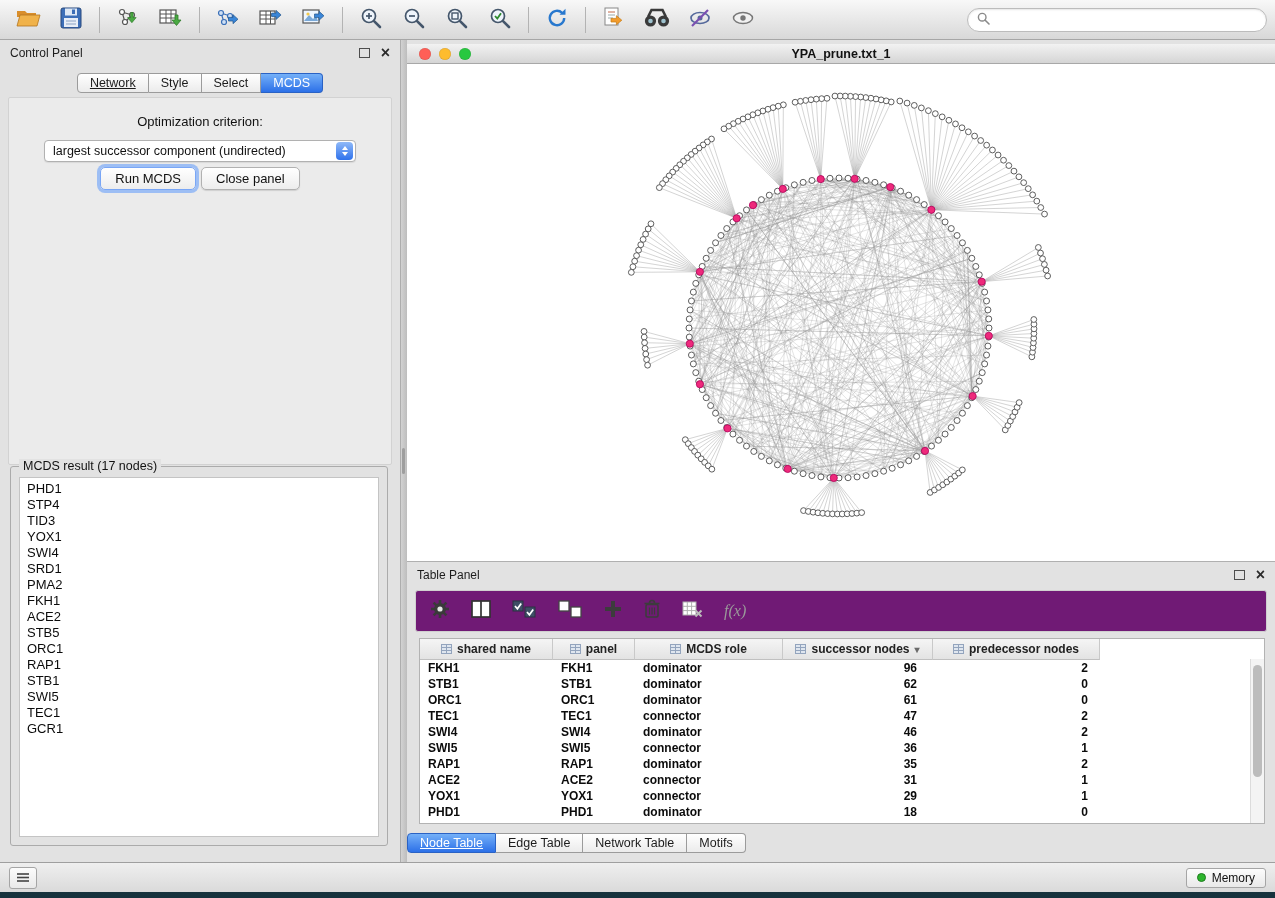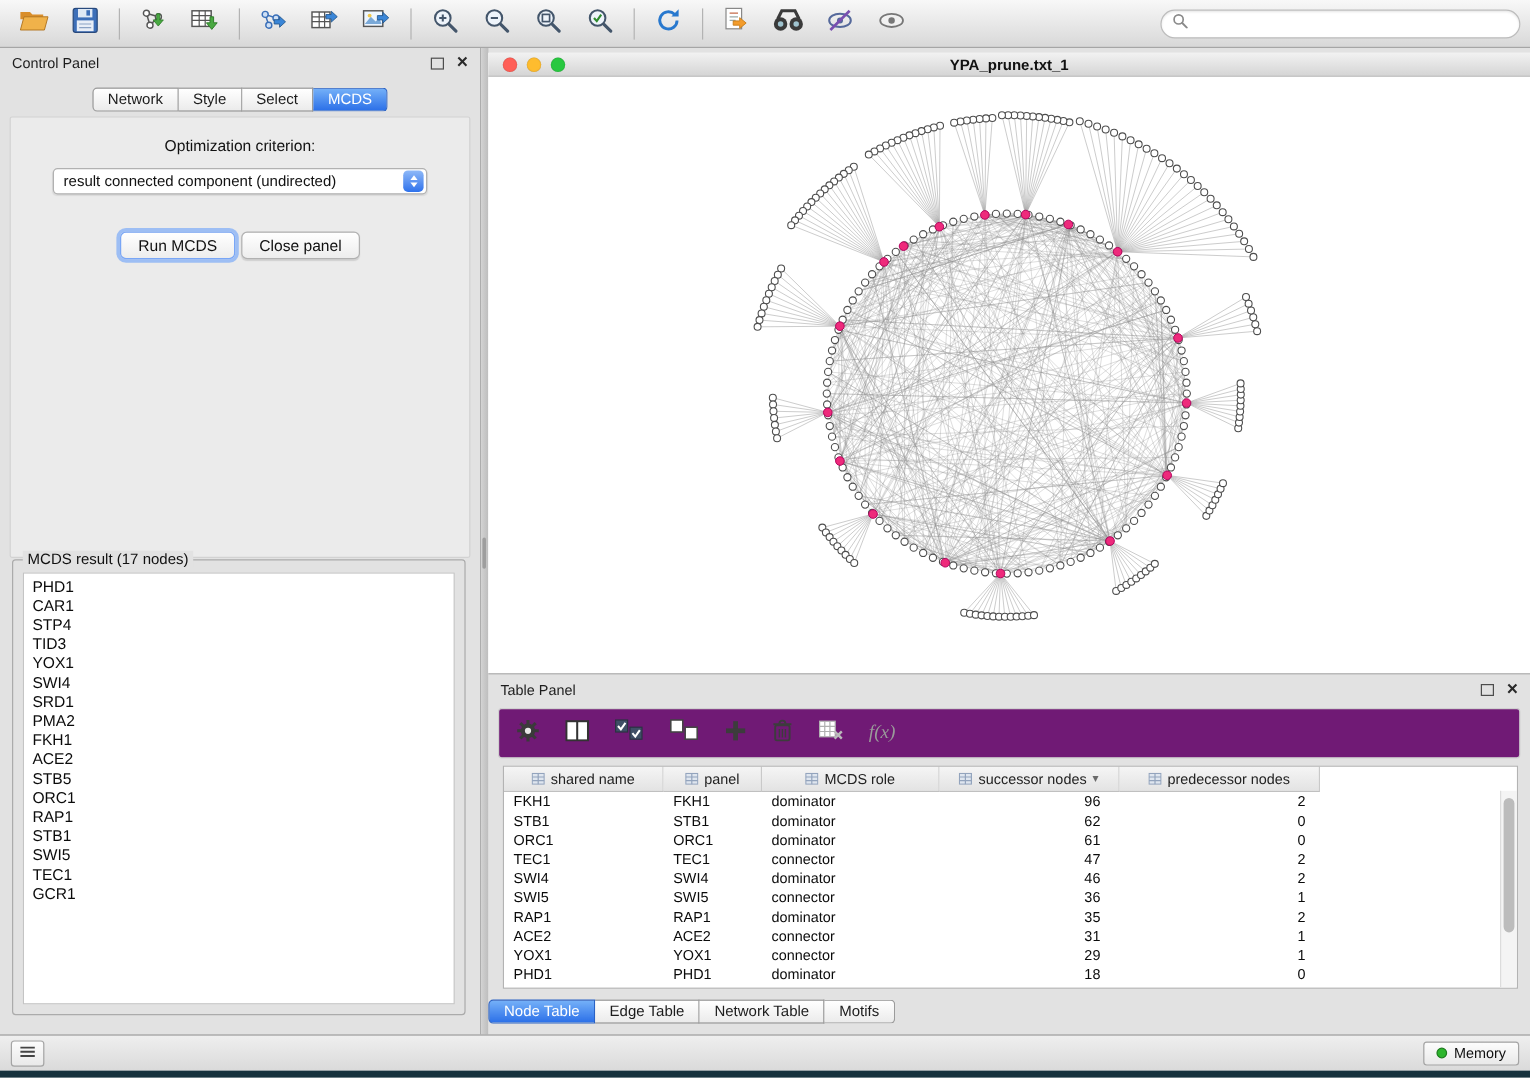--- a/index.html
+++ b/index.html
@@ -25,36 +25,36 @@
   .float-ic{width:9px;height:8px;border:1.5px solid #4d4d4d;display:inline-block;}
   .close-ic{font-size:16px;font-weight:bold;color:#2a2a2a;line-height:12px;}
 
   
   .control-panel{position:absolute;top:40px;left:0;width:401px;bottom:30px;background:#e2e2e2;
                  border-right:1px solid #adadad;box-sizing:border-box;}
   .cp-tabs{position:absolute;top:33px;left:0;right:0;display:flex;justify-content:center;}
   .seg{display:inline-flex;}
   .seg button{font:12.5px "Liberation Sans",sans-serif;padding:2px 12px;height:20px;color:#1c1c1c;
               background:linear-gradient(#ffffff,#ebebeb);border:1px solid #9b9b9b;border-left-width:0;cursor:default;}
-  .seg button:first-child{border-left-width:1px;border-radius:4px 0 0 4px;}
+  .seg button:first-child{border-left-width:1px;border-radius:4px 0 0 4px;text-decoration:underline;}
   .seg button:last-child{border-radius:0 4px 4px 0;}
   .seg button.active{background:linear-gradient(#74b0f8,#2c70e8);color:#fff;border-color:#2a62c4;}
   .cp-card{position:absolute;top:57px;left:8px;right:8px;height:366px;background:#ebebeb;
            border:1px solid #d2d2d2;border-radius:2px;}
   .opt-label{text-align:center;margin-top:16px;font-size:13px;color:#111;}
   .combo{margin:11px auto 0;width:312px;height:22px;background:#fff;border:1px solid #b1b1b1;border-radius:4px;
          display:flex;align-items:center;padding-left:8px;box-sizing:border-box;font-size:12.5px;color:#111;
          box-shadow:0 1px 1px rgba(0,0,0,.08);}
   .stepper{margin-left:auto;margin-right:2px;width:17px;height:18px;border-radius:4px;
            background:linear-gradient(#8fb9f8,#2f72ec);display:flex;flex-direction:column;align-items:center;
            justify-content:center;gap:2px;}
   .stepper i{display:block;width:0;height:0;}
   .stepper .up{border-left:3.5px solid transparent;border-right:3.5px solid transparent;border-bottom:4.5px solid #fff;}
   .stepper .dn{border-left:3.5px solid transparent;border-right:3.5px solid transparent;border-top:4.5px solid #fff;}
-  .btn-row{margin-top:31px;display:flex;justify-content:center;gap:5px;}
+  .btn-row{margin-top:5px;display:flex;justify-content:center;gap:5px;}
   button.mac{font:13px "Liberation Sans",sans-serif;padding:3px 14px;border:1px solid #b1b1b1;border-radius:5px;
              background:linear-gradient(#ffffff,#ededed);box-shadow:0 1px 1px rgba(0,0,0,.12);color:#111;cursor:default;}
   button.mac.focused{box-shadow:0 0 0 3px rgba(92,153,252,.55);border-color:#79a6f6;}
   .groupbox{position:absolute;top:426px;left:10px;right:12px;height:378px;border:1px solid #ababab;border-radius:3px;}
   .groupbox .legend{position:absolute;top:-8px;left:8px;background:#e2e2e2;padding:0 4px;font-size:12.5px;color:#111;}
   .mcds-list{position:absolute;top:10px;left:8px;right:8px;bottom:8px;background:#fff;border:1px solid #c4c4c4;
              overflow:hidden;padding-top:3px;}
   .mcds-item{font-size:13px;line-height:16px;padding-left:7px;color:#0b0b0b;}
 
   
@@ -75,21 +75,21 @@
 
   
   .table-panel{position:absolute;left:407px;right:0;top:561px;bottom:30px;background:#e2e2e2;
                border-top:1px solid #b0b0b0;box-sizing:border-box;}
   .tp-toolbar{position:absolute;top:28px;left:8px;right:8px;height:42px;background:#701a75;
               border:1px solid #d0d0d0;border-radius:3px;display:flex;align-items:center;gap:21px;
               padding:0 14px;box-sizing:border-box;}
   .fx{font-family:"Liberation Serif",serif;font-style:italic;font-size:16px;color:#9a9a9a;}
   .tp-table{position:absolute;top:76px;left:12px;right:10px;bottom:38px;background:#fff;
             border:1px solid #b3b3b3;overflow:hidden;}
-  .tp-head,.tp-row{display:grid;grid-template-columns:133px 82px 148px 150px 167px 1fr;}
+  .tp-head,.tp-row{display:grid;grid-template-columns:133px 82px 148px 150px 167px 1fr;font-weight:bold;}
   .tp-hcell{height:20px;background:linear-gradient(#f5f5f5,#e3e3e3);border-right:1px solid #c9c9c9;
             border-bottom:1px solid #c0c0c0;display:flex;align-items:center;justify-content:center;gap:5px;
             font-size:12px;color:#222;overflow:hidden;white-space:nowrap;}
   .tp-hcell.filler{background:#fff;border-right:none;border-bottom:none;}
   .hchev{color:#6a6a6a;font-size:10px;}
   .tp-row{height:16px;}
   .tp-cell{font-size:12px;line-height:16px;padding:0 8px;white-space:nowrap;overflow:hidden;color:#0b0b0b;}
   .tp-cell.c3{text-align:right;padding-right:16px;}
   .tp-cell.c4{text-align:right;padding-right:12px;}
   .tp-scroll{position:absolute;right:0;top:20px;bottom:0;width:13px;background:#f4f4f4;border-left:1px solid #dcdcdc;}
@@ -272,36 +272,35 @@
     </div>
     <div class="seg cp-tabs">
       <button>Network</button>
       <button>Style</button>
       <button>Select</button>
       <button class="active">MCDS</button>
     </div>
     <div class="cp-card">
       <div class="opt-label">Optimization criterion:</div>
       <div class="combo">
-        <span>result connected component (undirected)</span>
+        <span>largest successor component (undirected)</span>
         <span class="stepper">
             <i class="up"></i>
             <i class="dn"></i>
           </span>
       </div>
       <div class="btn-row">
         <button class="mac focused">Run MCDS</button>
         <button class="mac">Close panel</button>
       </div>
     </div>
     <div class="groupbox">
       <span class="legend">MCDS result (17 nodes)</span>
       <div class="mcds-list">
           <div class="mcds-item">PHD1</div>
-          <div class="mcds-item">CAR1</div>
           <div class="mcds-item">STP4</div>
           <div class="mcds-item">TID3</div>
           <div class="mcds-item">YOX1</div>
           <div class="mcds-item">SWI4</div>
           <div class="mcds-item">SRD1</div>
           <div class="mcds-item">PMA2</div>
           <div class="mcds-item">FKH1</div>
           <div class="mcds-item">ACE2</div>
           <div class="mcds-item">STB5</div>
           <div class="mcds-item">ORC1</div>

